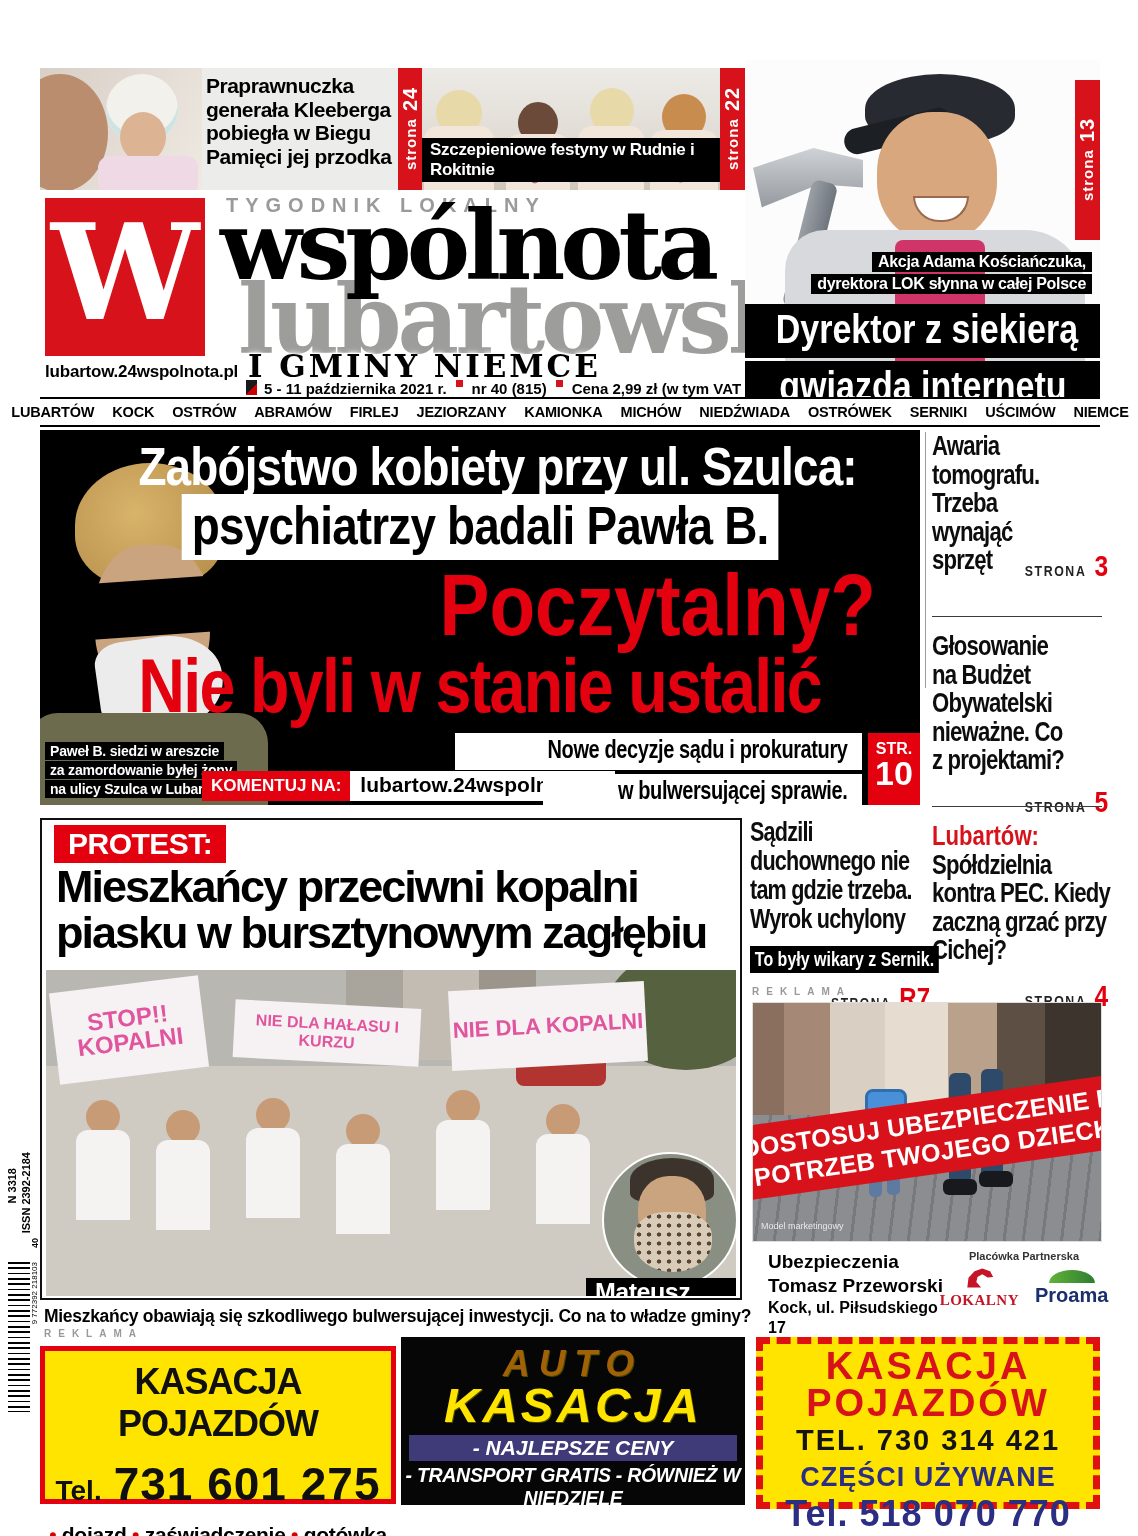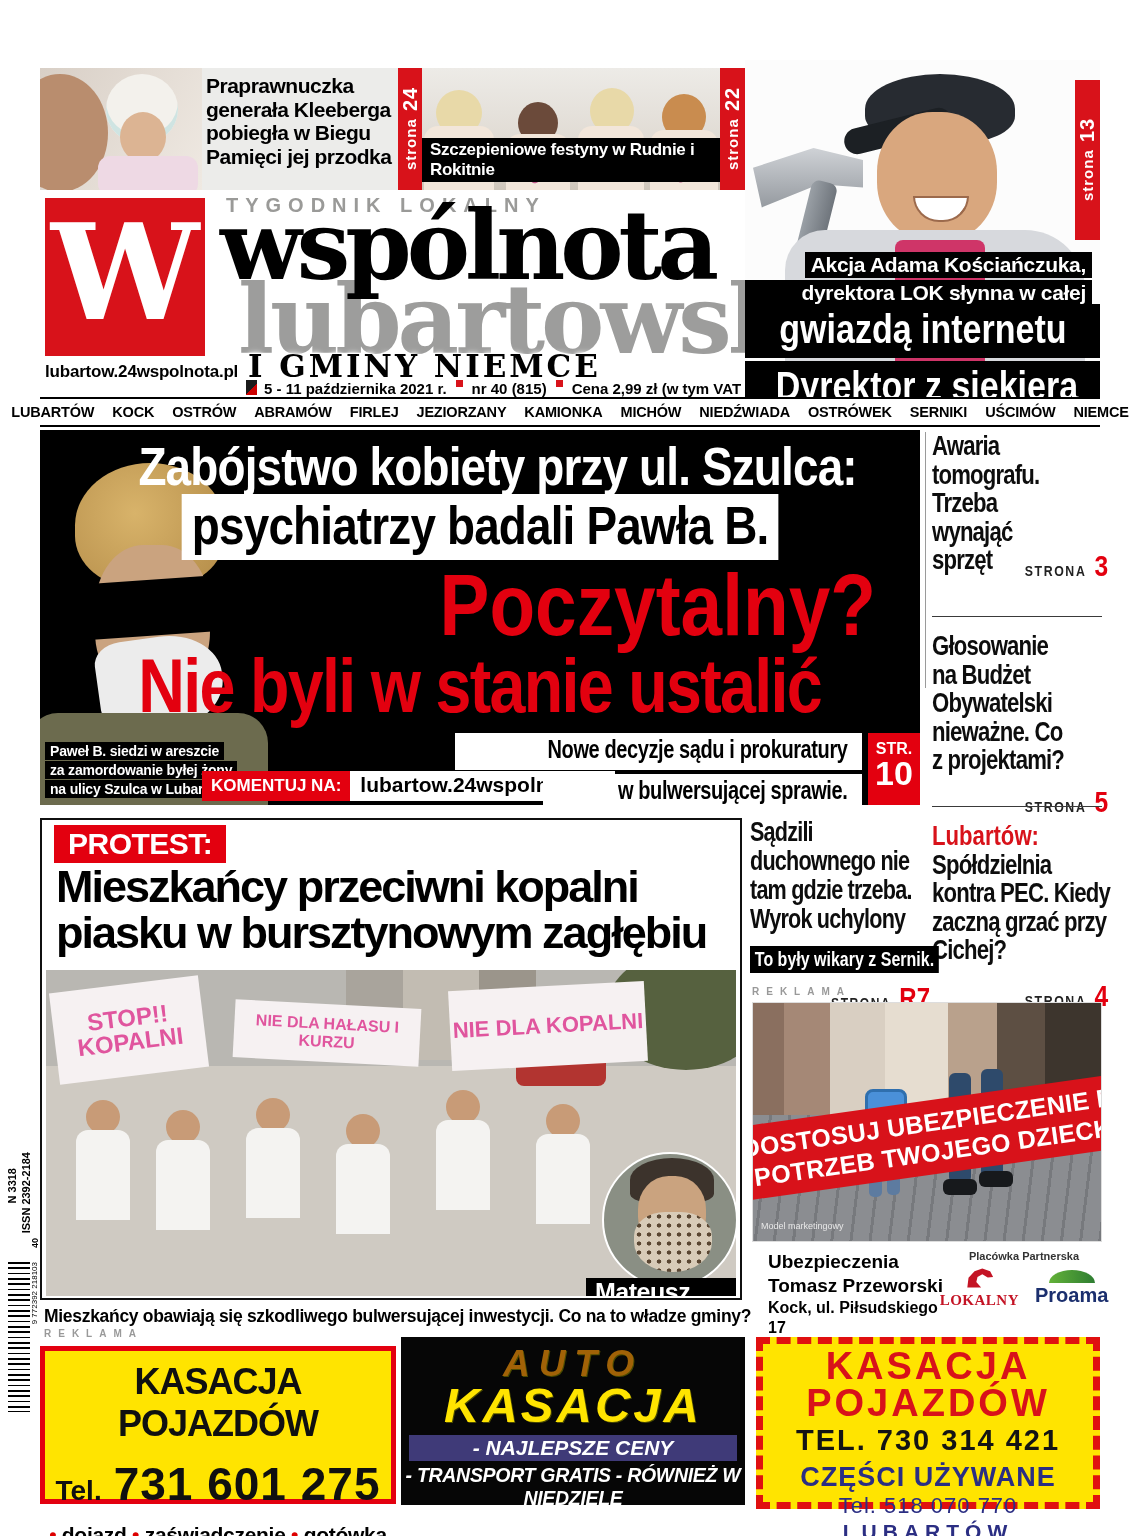--- a/index.html
+++ b/index.html
@@ -36,21 +36,21 @@
   .cap-brim{left:98px;top:58px;width:110px;height:26px;background:#1c2024;border-radius:20px;transform:rotate(-14deg)}
   .face{left:132px;top:52px;width:120px;height:130px;background:#d9a77e;border-radius:46%}
   .smile{left:168px;top:136px;width:52px;height:22px;background:#fff;border-radius:0 0 26px 26px;border:2px solid #9c6a4c}
   .jacket{left:40px;top:170px;width:300px;height:190px;background:#d7d9dd;border-radius:40px 60px 0 0}
   .shirt{left:150px;top:180px;width:90px;height:160px;background:#cf3568;border-radius:8px}
   .axe-head{left:8px;top:88px;width:110px;height:66px;background:linear-gradient(180deg,#cfd2d6,#8f949a);
             clip-path:polygon(0 30%,55% 0,100% 18%,100% 60%,60% 55%,8% 90%)}
   .axe-handle{left:52px;top:120px;width:26px;height:130px;background:linear-gradient(90deg,#9aa0a6,#6f757c);transform:rotate(14deg);border-radius:8px}
   .hand{left:56px;top:228px;width:58px;height:52px;background:#d9a77e;border-radius:45%}
   .axe-kicker{right:8px;top:192px;text-align:right;z-index:3}
-  .axe-kicker span{display:table;margin:0 0 2px auto;background:#000;color:#fff;font-weight:800;font-size:21px;padding:1px 6px;letter-spacing:-.3px}
+  .axe-kicker span{display:table;margin:0 0 2px auto;background:#000;color:#fff;font-weight:800;font-size:16px;padding:1px 6px;letter-spacing:-.3px}
   .axe-title{left:0;top:244px;width:355px;text-align:center;z-index:3}
   .axe-title .l{display:block;background:#000;color:#fff;font-weight:800;font-size:40px;padding:3px 4px 6px;margin-bottom:3px;
                 text-decoration:underline;text-decoration-thickness:3px;text-underline-offset:5px}
   
   .logo{left:45px;top:198px;width:160px;height:158px;background:#d8121a;z-index:1}
   .logo span{display:block;text-align:center;font-family:"DejaVu Serif",serif;font-weight:bold;color:#fff;font-size:132px;line-height:150px}
   .site-url{left:45px;top:362px;font-weight:800;font-size:17px;letter-spacing:-.2px}
   .tagline{left:226px;top:194px;color:#9a9a98;font-weight:bold;font-size:20px;letter-spacing:7px}
   .title-main{left:220px;top:198px;font-family:"DejaVu Serif",serif;font-weight:bold;font-size:95px;letter-spacing:-5px;line-height:1;z-index:1}
   .title-sub{left:238px;top:272px;font-family:"DejaVu Serif",serif;font-weight:bold;font-size:95px;letter-spacing:-4px;line-height:1;color:#9d9d9c;z-index:0}
@@ -163,21 +163,21 @@
          text-shadow:1px 1px 0 #4a4a00}
   .am-w2{color:#ffe400;font-style:italic;font-weight:800;font-size:49px;letter-spacing:3px;margin-top:-8px;
          text-shadow:1px 1px 0 #4a4a00}
   .am-band{background:#3f3a78;color:#fff;font-style:italic;font-weight:800;font-size:21px;margin:2px 8px 0;padding:1px 0}
   .am-l2{color:#fff;font-style:italic;font-weight:800;font-size:19.5px;margin-top:3px;letter-spacing:-.3px}
   .ad-right{left:756px;top:1337px;width:344px;height:172px;background:#ffe400;border:7px dashed #e01010;box-sizing:border-box;text-align:center}
   .ar-t{color:#d8121a;font-weight:800;font-size:38px;letter-spacing:3px;line-height:.98}
   .ar-t.first{margin-top:4px}
   .ar-p1{color:#141414;font-weight:800;font-size:29px;letter-spacing:2px;margin-top:2px}
   .ar-sub{color:#2b2e83;font-weight:800;font-size:27px;letter-spacing:1px;margin-top:5px}
-  .ar-p2{color:#2b2e83;font-weight:400;font-size:22px;letter-spacing:1px}
+  .ar-p2{color:#2b2e83;font-weight:700;font-size:36px;letter-spacing:1px}
   .ar-city{color:#2b2e83;font-weight:800;font-size:21px;letter-spacing:6px;margin-top:1px}
   
   .vtext{writing-mode:vertical-rl;transform:rotate(180deg);font-weight:bold;white-space:nowrap}
   .edge-code{left:6px;top:1168px;font-size:11px}
   .edge-issn{left:20px;top:1152px;font-size:11px}
   .barcode{left:8px;top:1262px;width:22px;height:150px;background:
      repeating-linear-gradient(180deg,#000 0 2px,#fff 2px 5px,#000 5px 7px,#fff 7px 11px,#000 11px 12px,#fff 12px 16px)}
   .edge-digits{left:30px;top:1262px;font-size:8px;font-weight:normal}
   .edge-40{left:30px;top:1238px;font-size:9px}
 </style>
@@ -234,22 +234,22 @@
     <div class="abs cap-brim"></div>
     <div class="abs face"></div>
     <div class="abs smile"></div>
     <div class="abs jacket"></div>
     <div class="abs shirt"></div>
     <div class="abs axe-kicker">
       <span>Akcja Adama Kościańczuka,</span>
       <span>dyrektora LOK słynna w całej Polsce</span>
     </div>
     <div class="abs axe-title">
+      <span class="l"><span class="sqzC">Dyrektor z siekierą</span></span>
       <span class="l"><span class="sqzC">gwiazdą internetu</span></span>
-      <span class="l"><span class="sqzC">Dyrektor z siekierą</span></span>
     </div>
   </div>
   <div class="band" style="left:1075px;top:80px;height:160px;z-index:3">
     <span class="vt">
         <span>strona</span>
         <b>13</b>
       </span>
   </div>
 
   <div class="abs title-sub">lubartowska</div>

